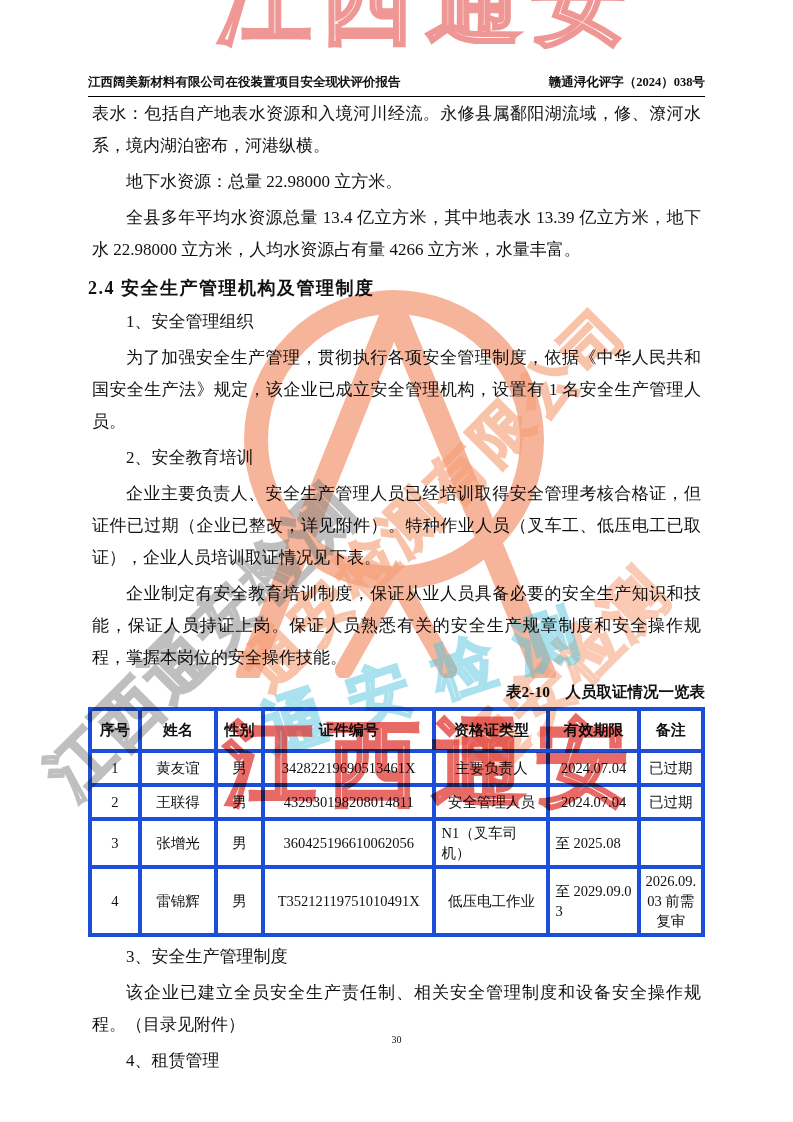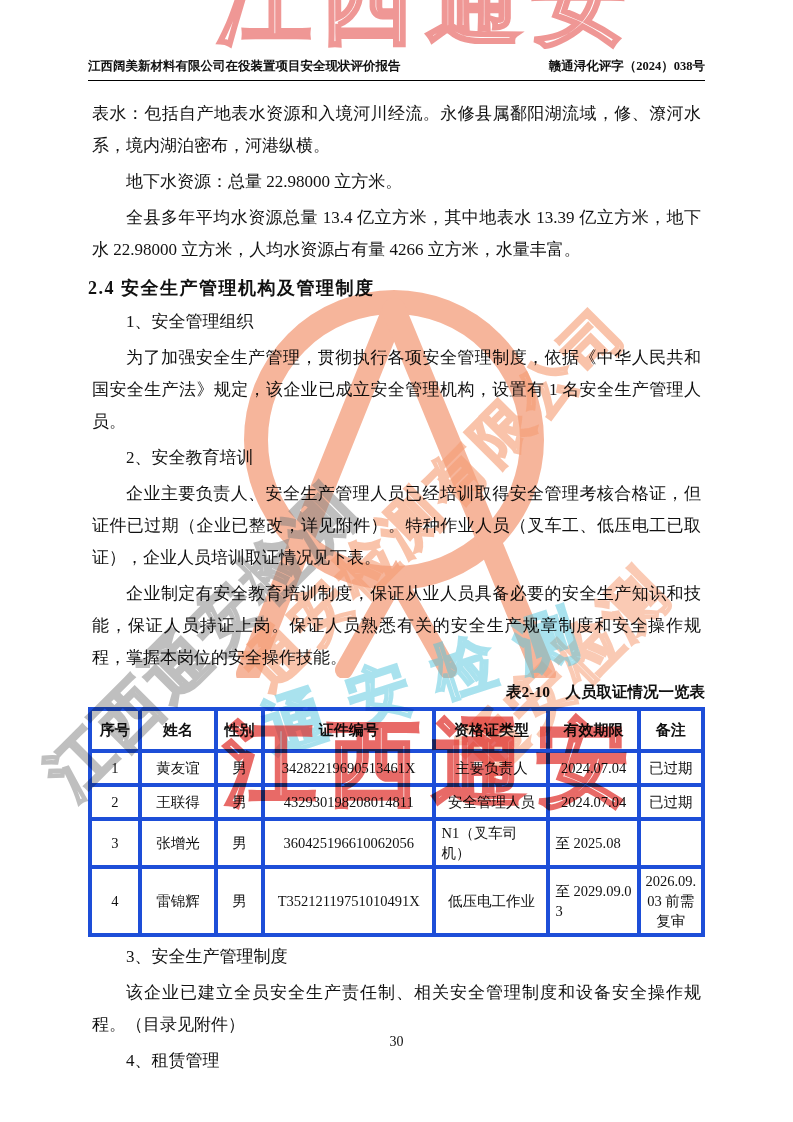--- a/index.html
+++ b/index.html
@@ -3,21 +3,21 @@
 <meta charset="utf-8">
 <style>
   * { box-sizing: border-box; }
   html,body { margin:0; padding:0; }
   body {
     width:793px; height:1122px; position:relative; overflow:hidden;
     background:#ffffff; color:#111;
     font-family:"Liberation Serif","DejaVu Serif",serif;
   }
   .page-header {
-    position:absolute; top:56px; left:88px; width:617px;
+    position:absolute; top:72px; left:88px; width:617px;
     display:flex; justify-content:space-between; align-items:flex-start;
     font-weight:bold; font-size:12.5px; line-height:20px;
     border-bottom:1.5px solid #000; padding-bottom:4px;
   }
   .content { position:absolute; top:94px; left:88px; width:617px; }
   .content p { margin:4px; font-size:17px; line-height:32px; text-align:justify; }
   .content p.indent { text-indent:2em; }
   h2.sec {
     margin:8px 0 4px 0; font-size:18px; line-height:28px;
     font-weight:bold; letter-spacing:1.5px;
@@ -26,21 +26,21 @@
   table.cert { width:100%; border-collapse:collapse; table-layout:fixed; }
   .cert th, .cert td {
     border:4px solid #1d4ed8; text-align:center; vertical-align:middle;
     padding:2px 3px; font-size:14.5px; line-height:20px; word-break:break-all;
   }
   .cert th { font-size:15px; height:42px; }
   .cert td { height:34px; }
   .cert .ta-left { text-align:left; padding-left:5px; }
   .col-no{width:8.1%;} .col-name{width:12.5%;} .col-sex{width:7.6%;}
   .col-id{width:28%;} .col-type{width:18.6%;} .col-valid{width:14.7%;} .col-note{width:10.5%;}
-  .footer { position:absolute; top:1034px; left:0; width:100%; text-align:center; font-size:14px; }
+  .footer { position:absolute; top:1034px; left:0; width:100%; text-align:center; font-size:10px; }
 
   
   .watermarks { position:absolute; top:0; left:0; width:793px; height:1122px;
     pointer-events:none; z-index:5; mix-blend-mode:multiply; overflow:hidden; }
   .outline { color:transparent; font-weight:bold; white-space:nowrap; }
   .wm-red-table   { position:absolute; left:224px; top:702px; font-size:92px; letter-spacing:12px;
                     -webkit-text-stroke:3px rgba(223,48,44,0.72); }
   .wm-red-top     { position:absolute; left:216px; top:-62px; font-size:95px; letter-spacing:10px;
                     -webkit-text-stroke:3px rgba(223,48,44,0.5); }
   .wm-orange-diag1{ position:absolute; left:255px; top:640px; font-size:58px; letter-spacing:6px;

